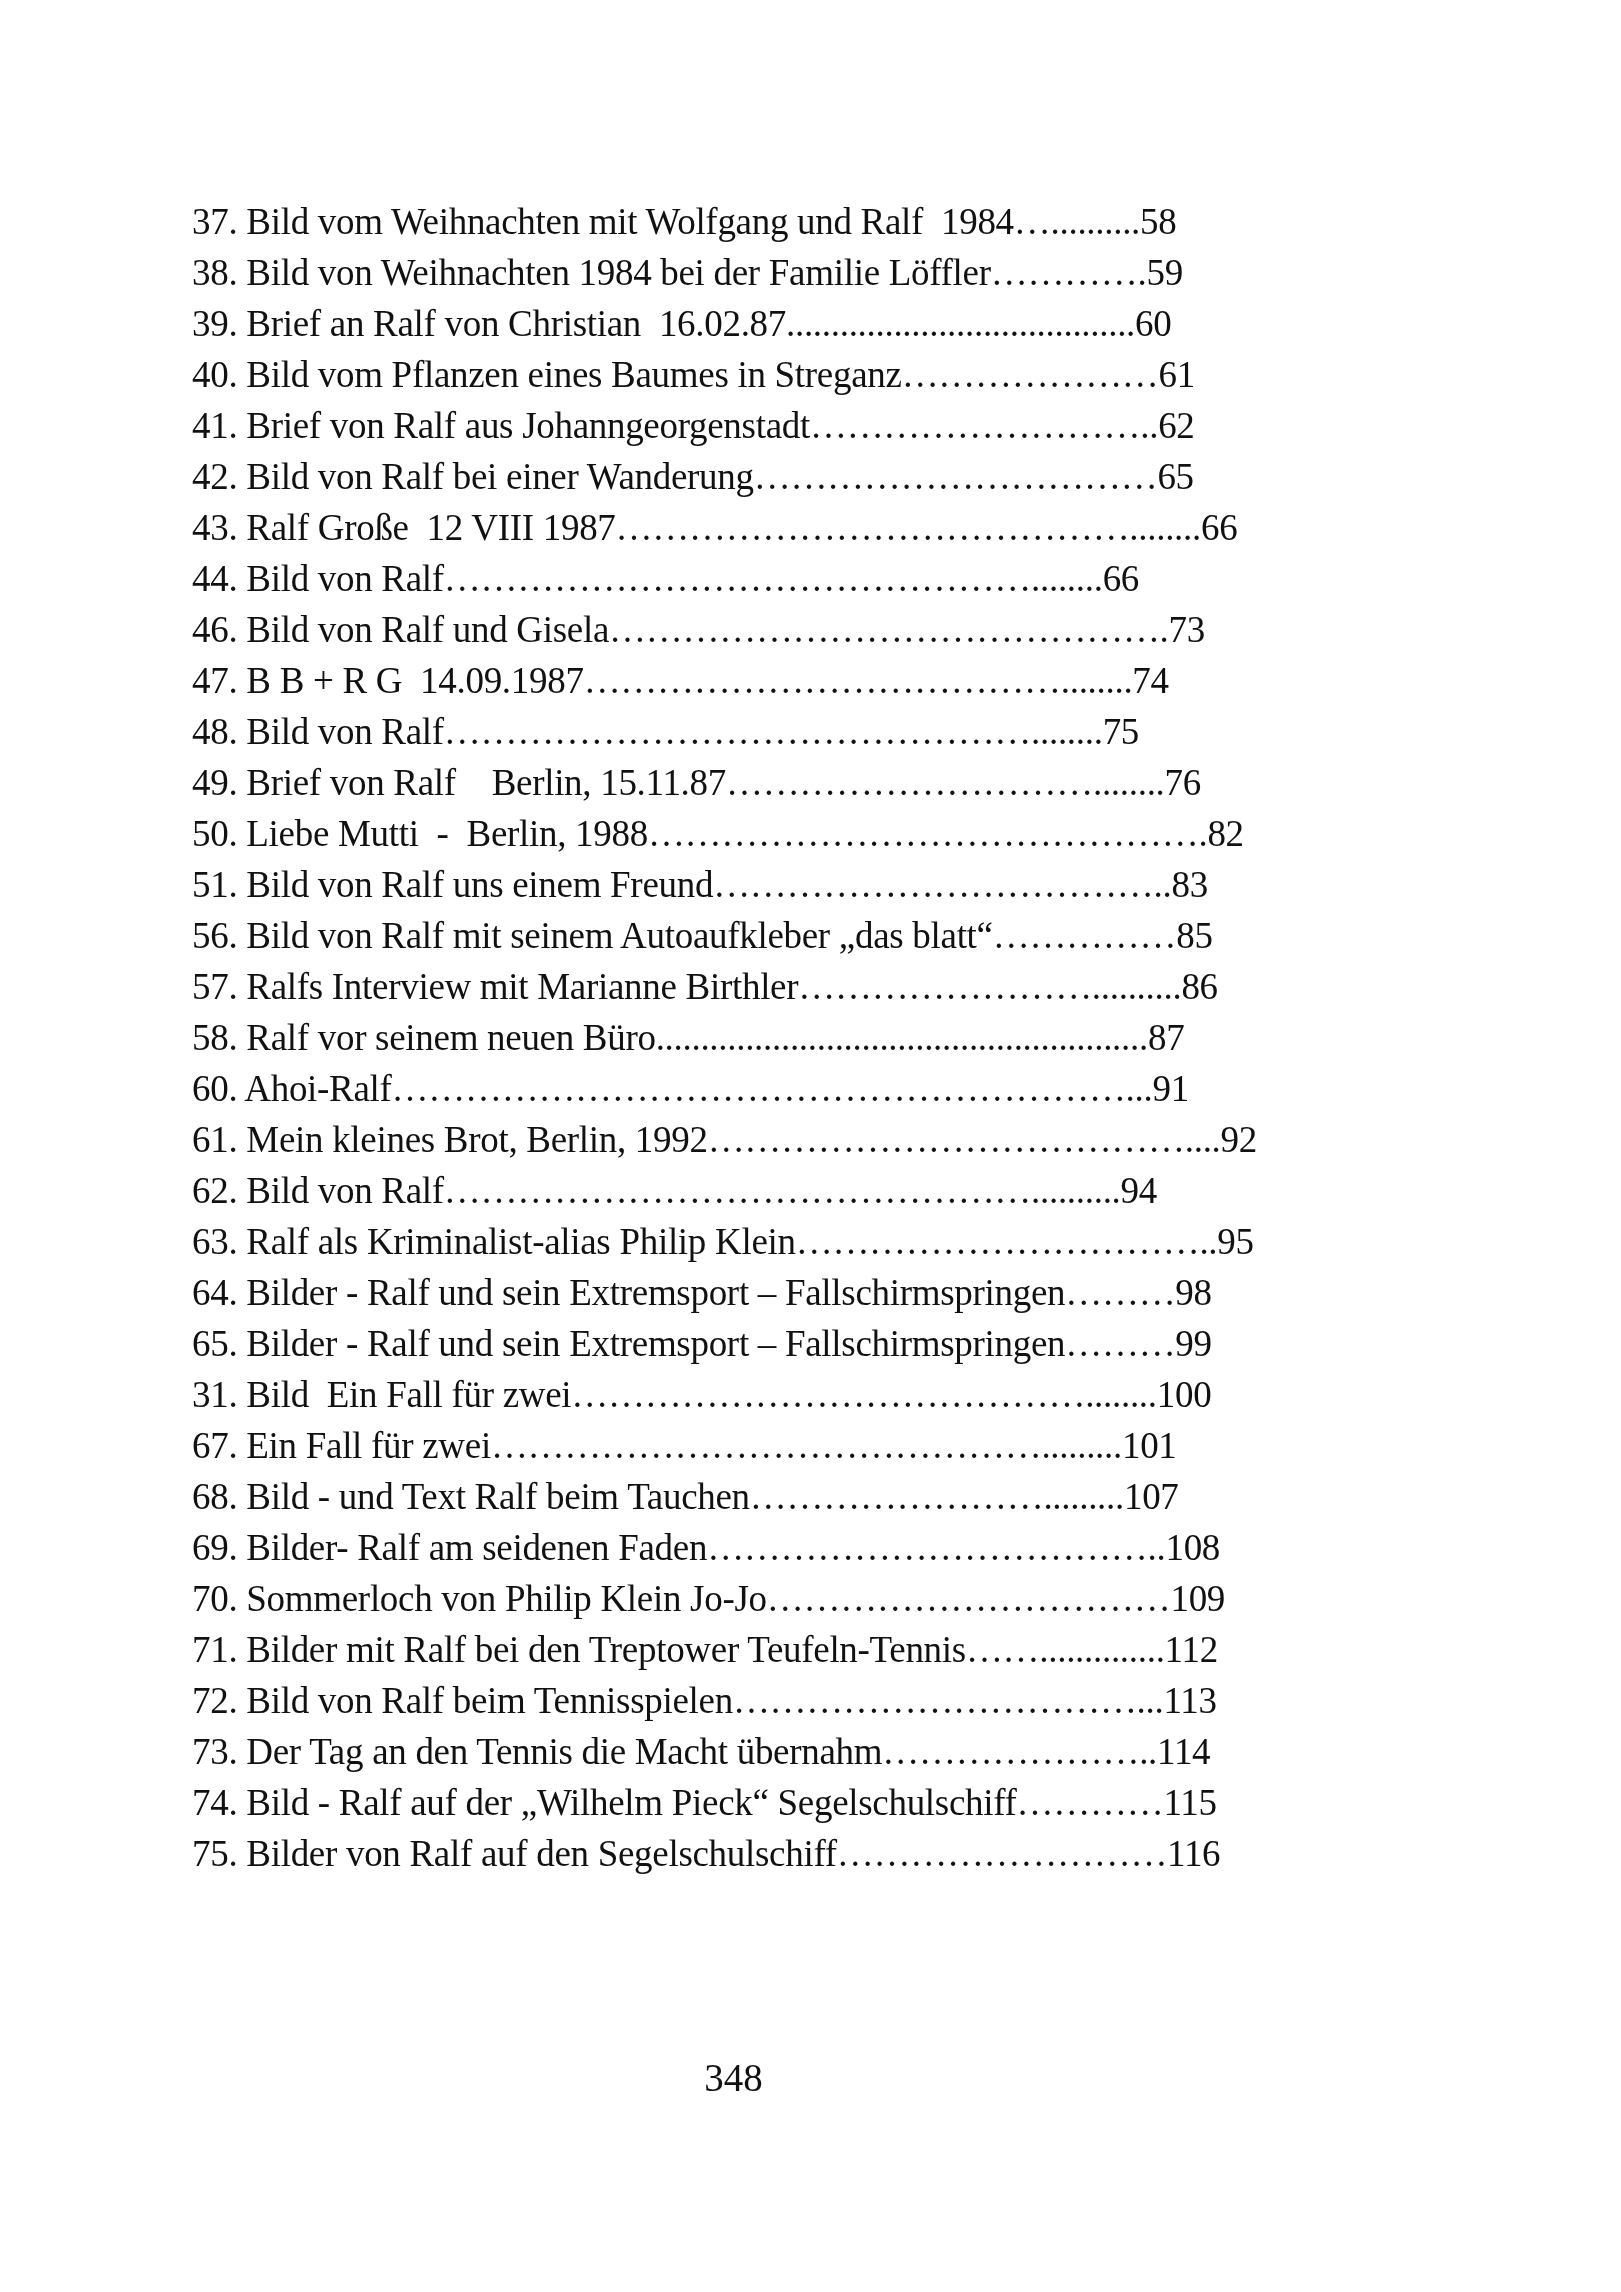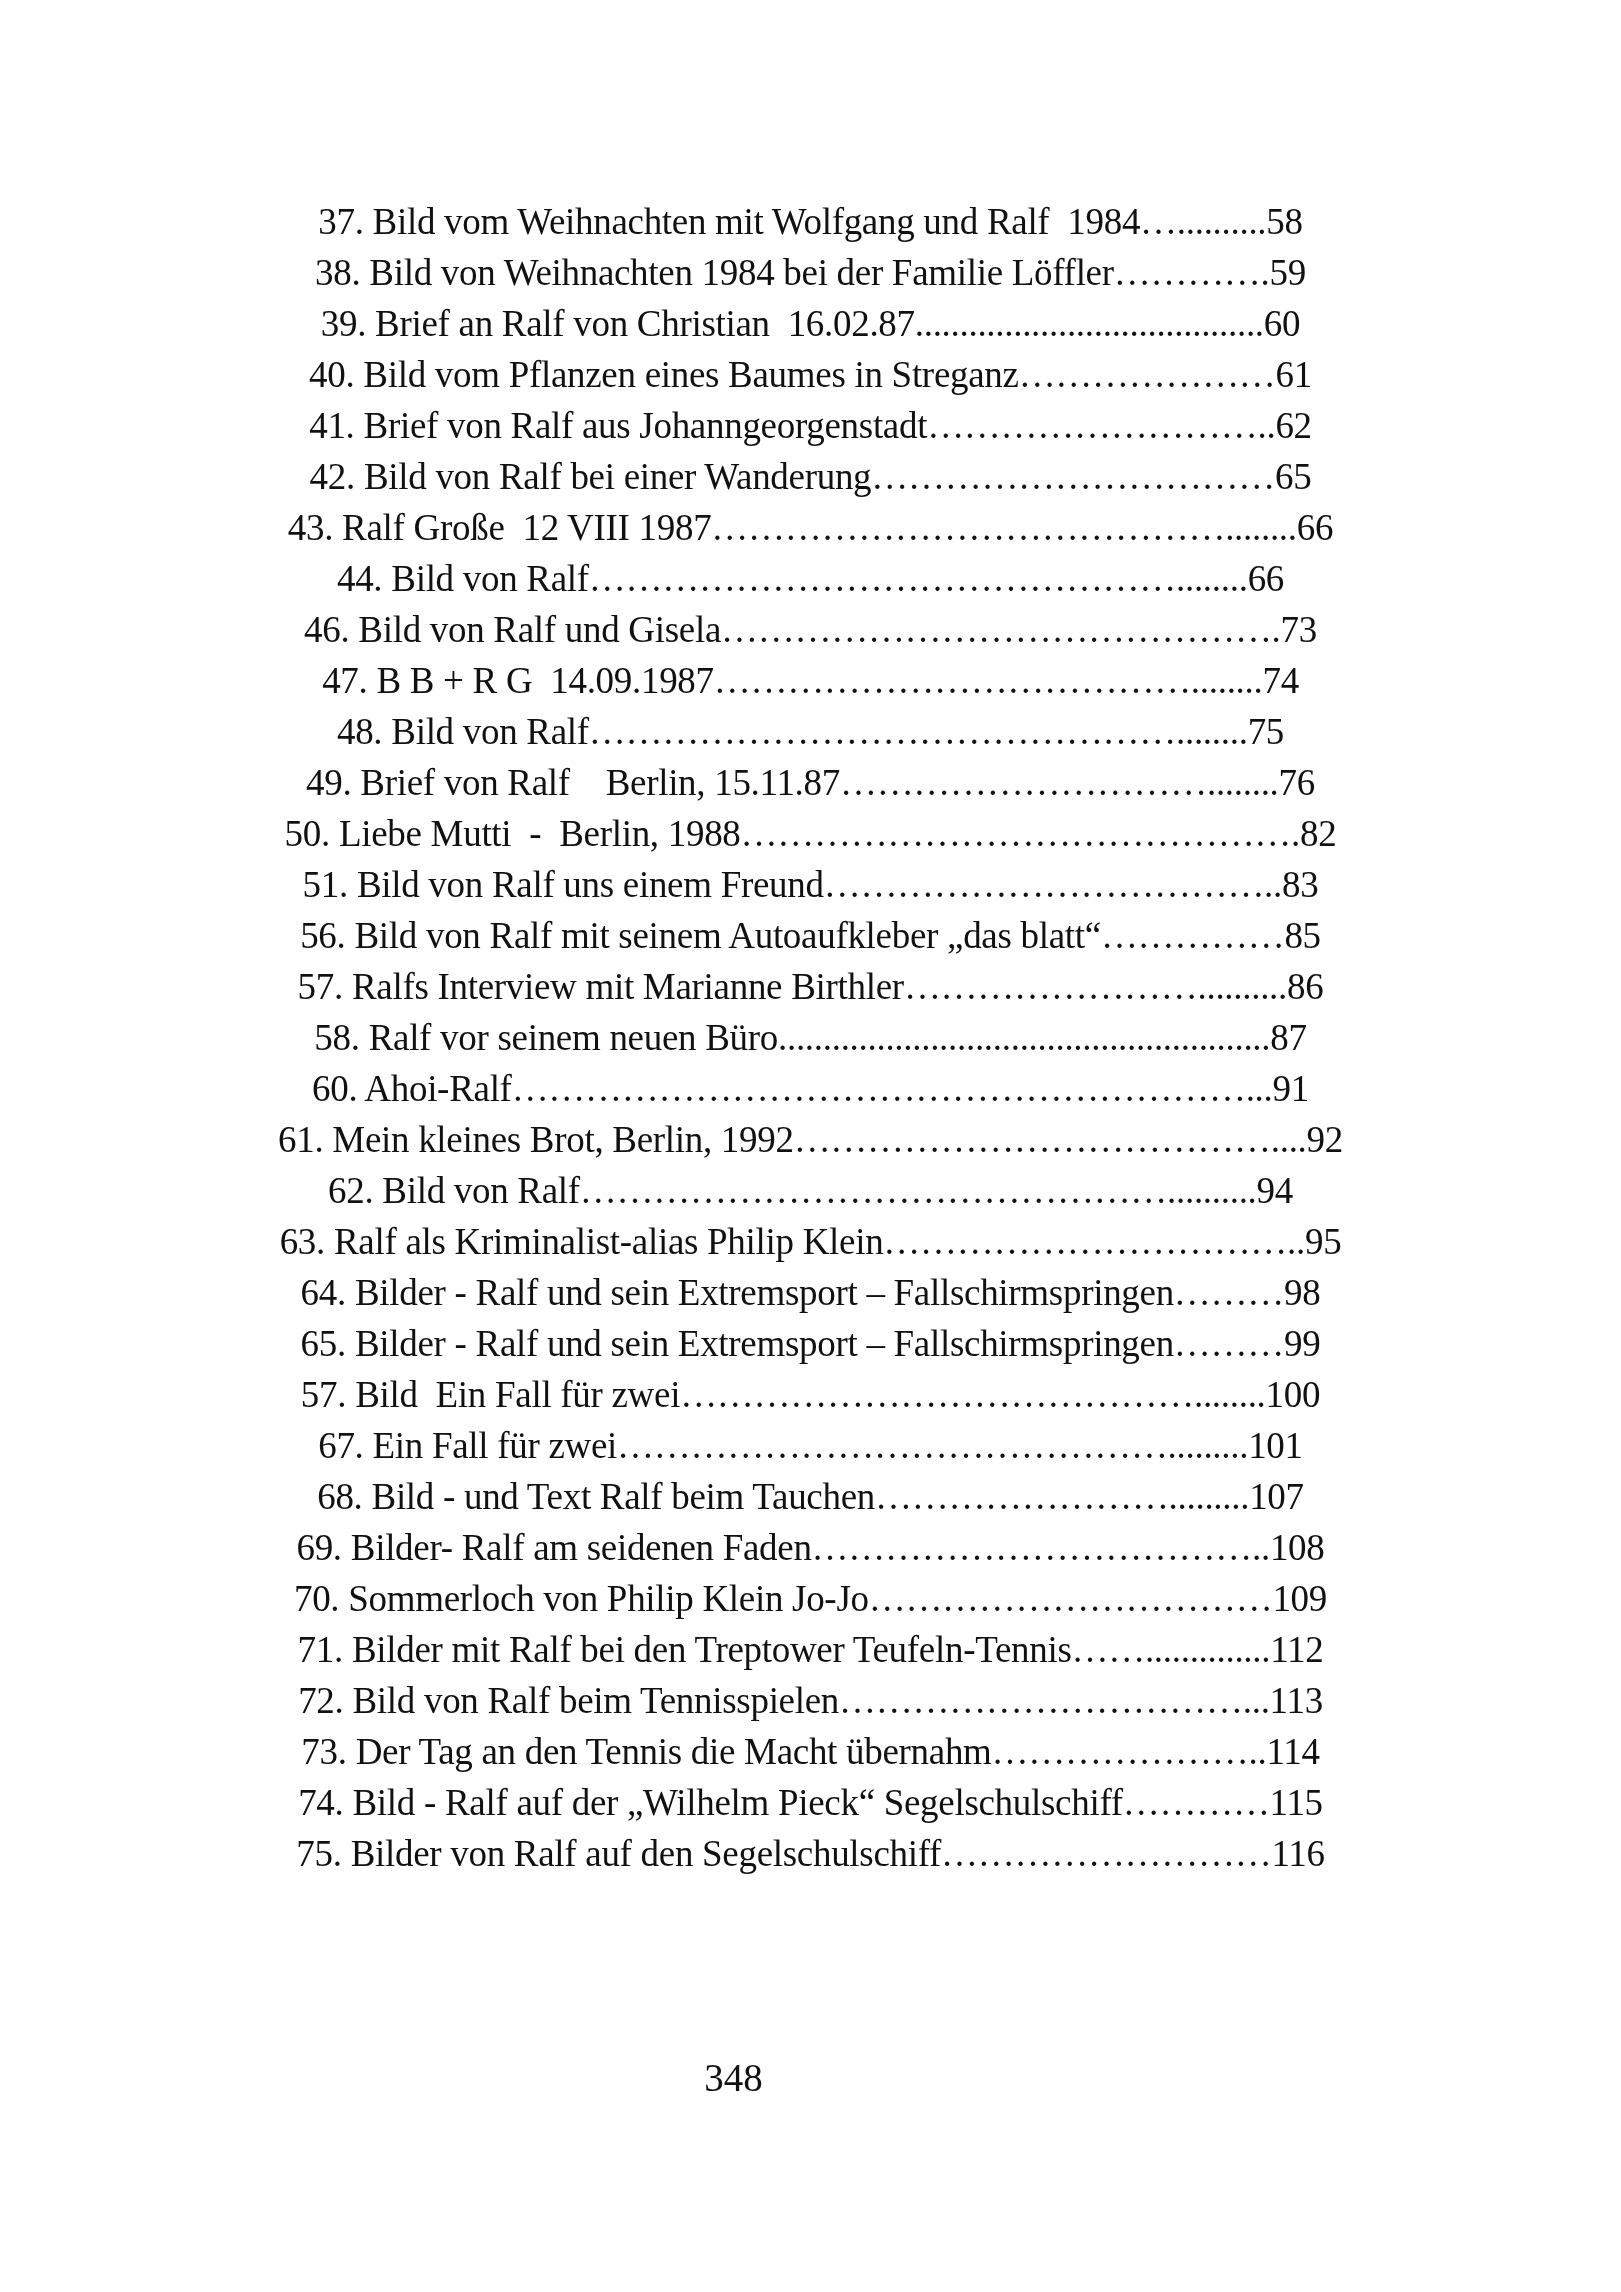--- a/index.html
+++ b/index.html
@@ -20,21 +20,21 @@
       left: 192px;
       top: 196px;
       width: 1237px;
     }
     .toc-row {
       height: 51px;
       line-height: 51px;
       font-size: 37px;
       white-space: pre;
       overflow: hidden;
-      text-align: center;
+      text-align: left;
       letter-spacing: -0.3px;
     }
     .toc-row span { white-space: pre; }
     .page-number {
       position: absolute;
       left: 0;
       width: 1467px;
       top: 2054px;
       text-align: center;
       font-size: 39px;
@@ -61,21 +61,21 @@
     <div class="toc-row"><span>51. Bild von Ralf uns einem Freund</span><span>………………………………..</span><span>83</span></div>
     <div class="toc-row"><span>56. Bild von Ralf mit seinem Autoaufkleber „das blatt“</span><span>……………</span><span>85</span></div>
     <div class="toc-row"><span>57. Ralfs Interview mit Marianne Birthler</span><span>……………………..........</span><span>86</span></div>
     <div class="toc-row"><span>58. Ralf vor seinem neuen Büro</span><span>.......................................................</span><span>87</span></div>
     <div class="toc-row"><span>60. Ahoi-Ralf</span><span>……………………………………………………...</span><span>91</span></div>
     <div class="toc-row"><span>61. Mein kleines Brot, Berlin, 1992</span><span>…………………………………....</span><span>92</span></div>
     <div class="toc-row"><span>62. Bild von Ralf</span><span>…………………………………………..........</span><span>94</span></div>
     <div class="toc-row"><span>63. Ralf als Kriminalist-alias Philip Klein</span><span>……………………………..</span><span>95</span></div>
     <div class="toc-row"><span>64. Bilder - Ralf und sein Extremsport – Fallschirmspringen</span><span>………</span><span>98</span></div>
     <div class="toc-row"><span>65. Bilder - Ralf und sein Extremsport – Fallschirmspringen</span><span>………</span><span>99</span></div>
-    <div class="toc-row"><span>57. Bild  Ein Fall für zwei</span><span>……………………………………........</span><span>100</span></div>
+    <div class="toc-row"><span>31. Bild  Ein Fall für zwei</span><span>……………………………………........</span><span>100</span></div>
     <div class="toc-row"><span>67. Ein Fall für zwei</span><span>……………………………………….........</span><span>101</span></div>
     <div class="toc-row"><span>68. Bild - und Text Ralf beim Tauchen</span><span>…………………….........</span><span>107</span></div>
     <div class="toc-row"><span>69. Bilder- Ralf am seidenen Faden</span><span>………………………………..</span><span>108</span></div>
     <div class="toc-row"><span>70. Sommerloch von Philip Klein Jo-Jo</span><span>……………………………</span><span>109</span></div>
     <div class="toc-row"><span>71. Bilder mit Ralf bei den Treptower Teufeln-Tennis</span><span>……..............</span><span>112</span></div>
     <div class="toc-row"><span>72. Bild von Ralf beim Tennisspielen</span><span>……………………………...</span><span>113</span></div>
     <div class="toc-row"><span>73. Der Tag an den Tennis die Macht übernahm</span><span>…………………..</span><span>114</span></div>
     <div class="toc-row"><span>74. Bild - Ralf auf der „Wilhelm Pieck“ Segelschulschiff</span><span>…………</span><span>115</span></div>
     <div class="toc-row"><span>75. Bilder von Ralf auf den Segelschulschiff</span><span>………………………</span><span>116</span></div>
   </div>

